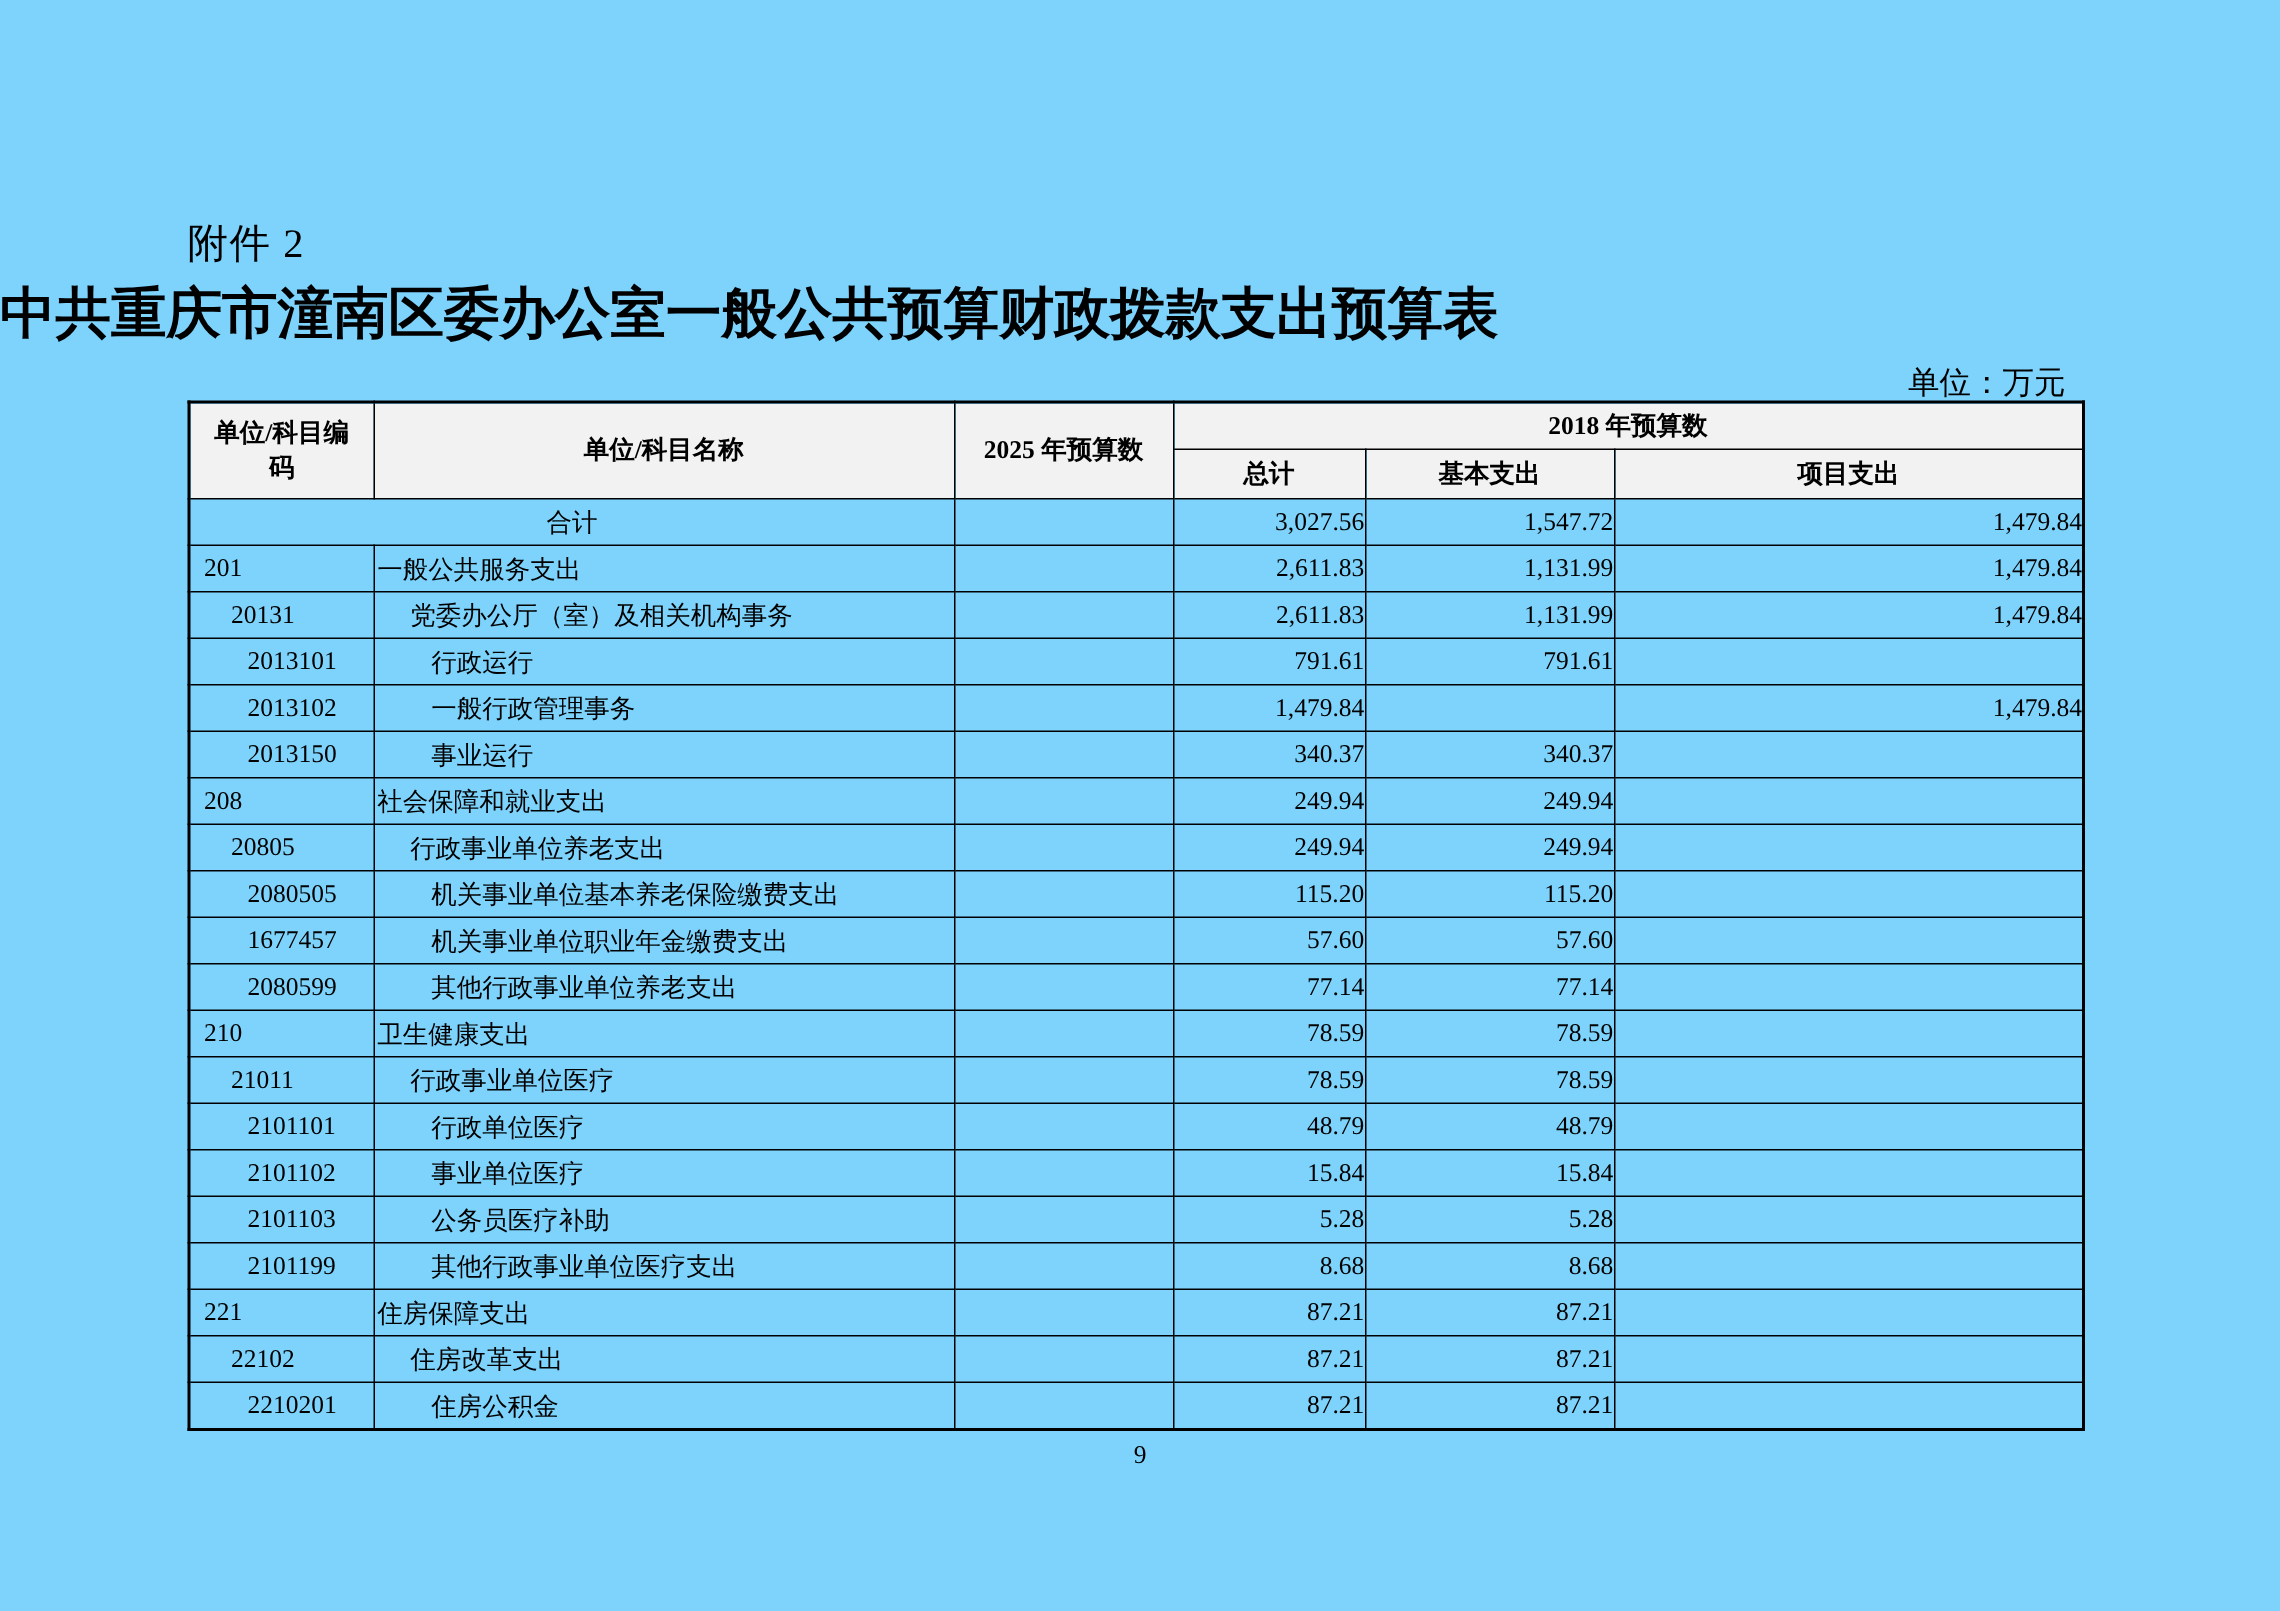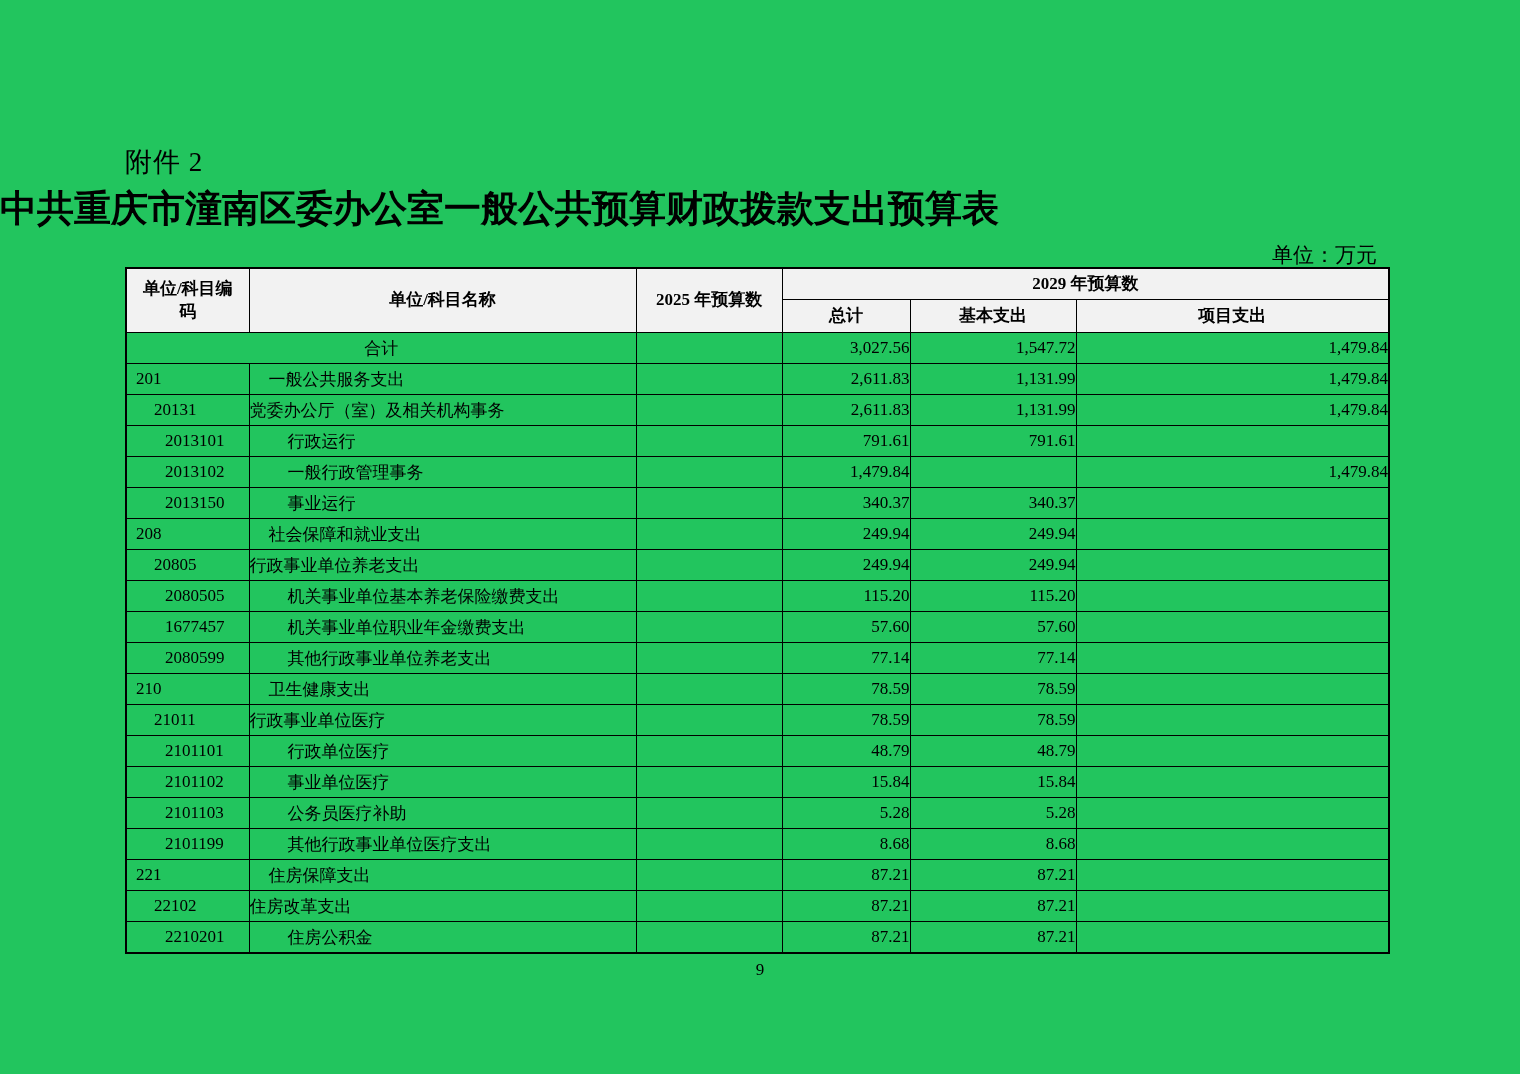--- a/index.html
+++ b/index.html
@@ -4,21 +4,21 @@
 <style>
   html, body {
     margin: 0;
     padding: 0;
     background: #ffffff;
   }
   .page {
     position: relative;
     width: 1520px;
     height: 1074px;
-    background: #22c55e;
+    background: #7dd3fc;
     font-family: "Liberation Serif", "DejaVu Serif", serif;
     color: #000000;
     overflow: hidden;
   }
   .attachment-label {
     position: absolute;
     left: 125px;
     top: 144px;
     font-size: 27px;
     letter-spacing: 1px;
@@ -66,22 +66,22 @@
     line-height: 1.35;
   }
   tr.hdr-top th { height: 30px; }
   tr.hdr-sub th { height: 32px; }
   table.budget tbody td { height: 30px; vertical-align: middle; }
   td.code { text-align: left; }
   td.code.lv0 { padding-left: 9px; }
   td.code.lv1 { padding-left: 27px; }
   td.code.lv2 { padding-left: 38px; }
   td.name { text-align: left; }
-  td.name.nlv0 { padding-left: 19px; }
-  td.name.nlv1 { }
+  td.name.nlv0 { padding-left: 2px; }
+  td.name.nlv1 { padding-left: 24px; }
   td.name.nlv2 { padding-left: 38px; margin-top: 26px; }
   td.merged { text-align: center; }
   td.num { text-align: right; padding-right: 9px; }
   .page-number {
     position: absolute;
     left: 0;
     top: 960px;
     width: 100%;
     text-align: center;
     font-size: 17px;
@@ -106,21 +106,21 @@
       <col style="width:128px">
       <col style="width:166px">
       <col style="width:313px">
     </colgroup>
     <thead>
       <tr class="hdr-top">
         <th rowspan="2">单位/科目编
 码</th>
         <th rowspan="2">单位/科目名称</th>
         <th rowspan="2">2025 年预算数</th>
-        <th colspan="3">2029 年预算数</th>
+        <th colspan="3">2018 年预算数</th>
       </tr>
       <tr class="hdr-sub">
         <th>总计</th>
         <th>基本支出</th>
         <th>项目支出</th>
       </tr>
     </thead>
     <tbody>
         <tr>
           <td class="merged" colspan="2">合计</td>

